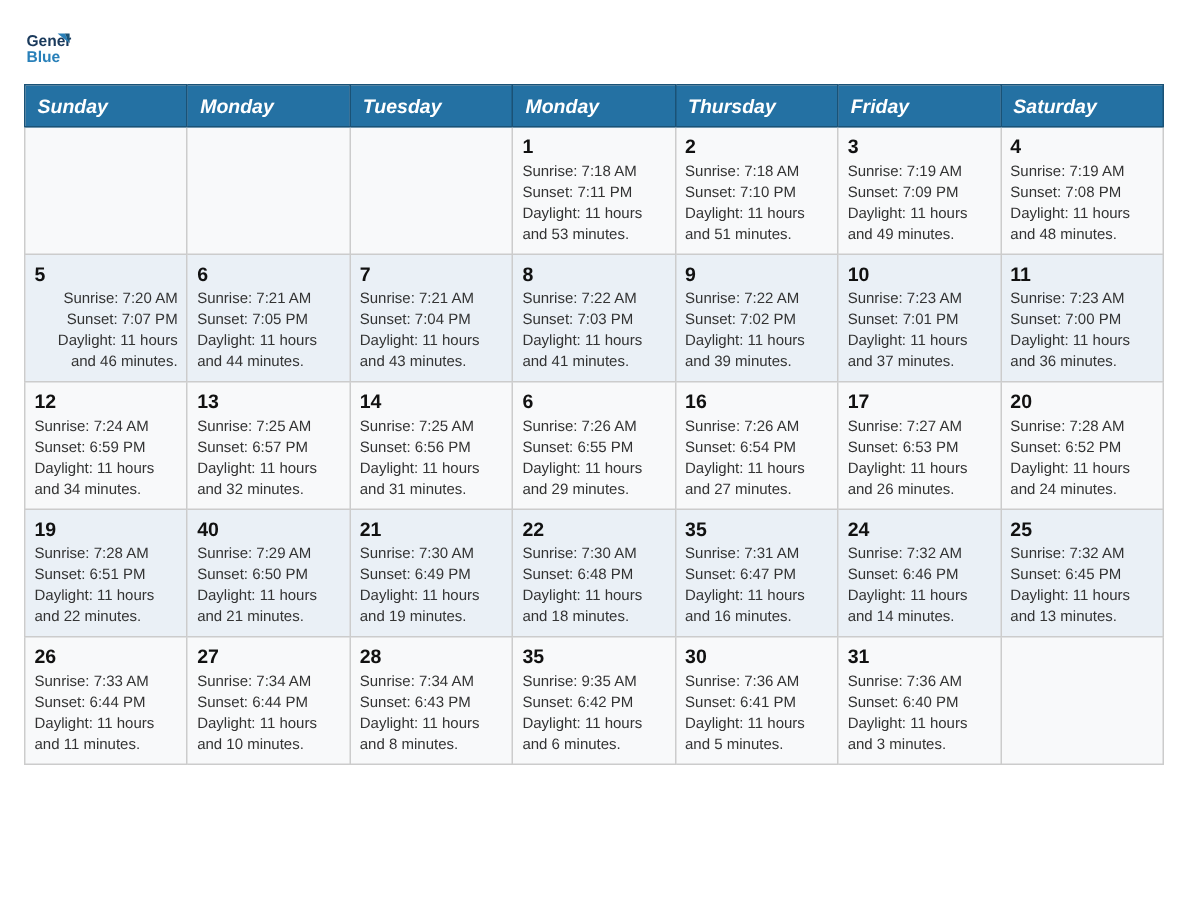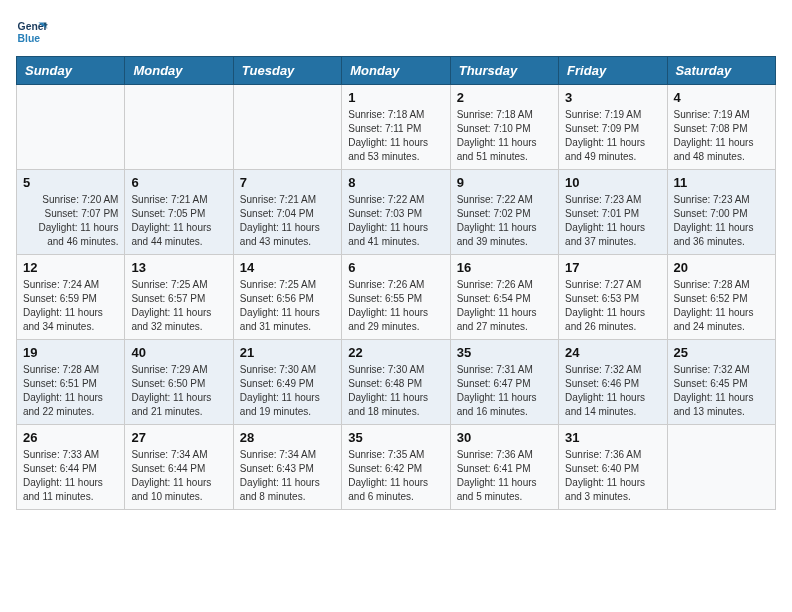--- a/index.html
+++ b/index.html
@@ -320,21 +320,21 @@
         </td>
         <td>
           <span class="day-number">28</span>
           <div class="cell-content" style="white-space: pre-line;">Sunrise: 7:34 AM
 Sunset: 6:43 PM
 Daylight: 11 hours
 and 8 minutes.</div>
         </td>
         <td>
           <span class="day-number">35</span>
-          <div class="cell-content" style="white-space: pre-line;">Sunrise: 7:35 AM
+          <div class="cell-content" style="white-space: pre-line;">Sunrise: 9:35 AM
 Sunset: 6:42 PM
 Daylight: 11 hours
 and 6 minutes.</div>
         </td>
         <td>
           <span class="day-number">30</span>
           <div class="cell-content" style="white-space: pre-line;">Sunrise: 7:36 AM
 Sunset: 6:41 PM
 Daylight: 11 hours
 and 5 minutes.</div>

